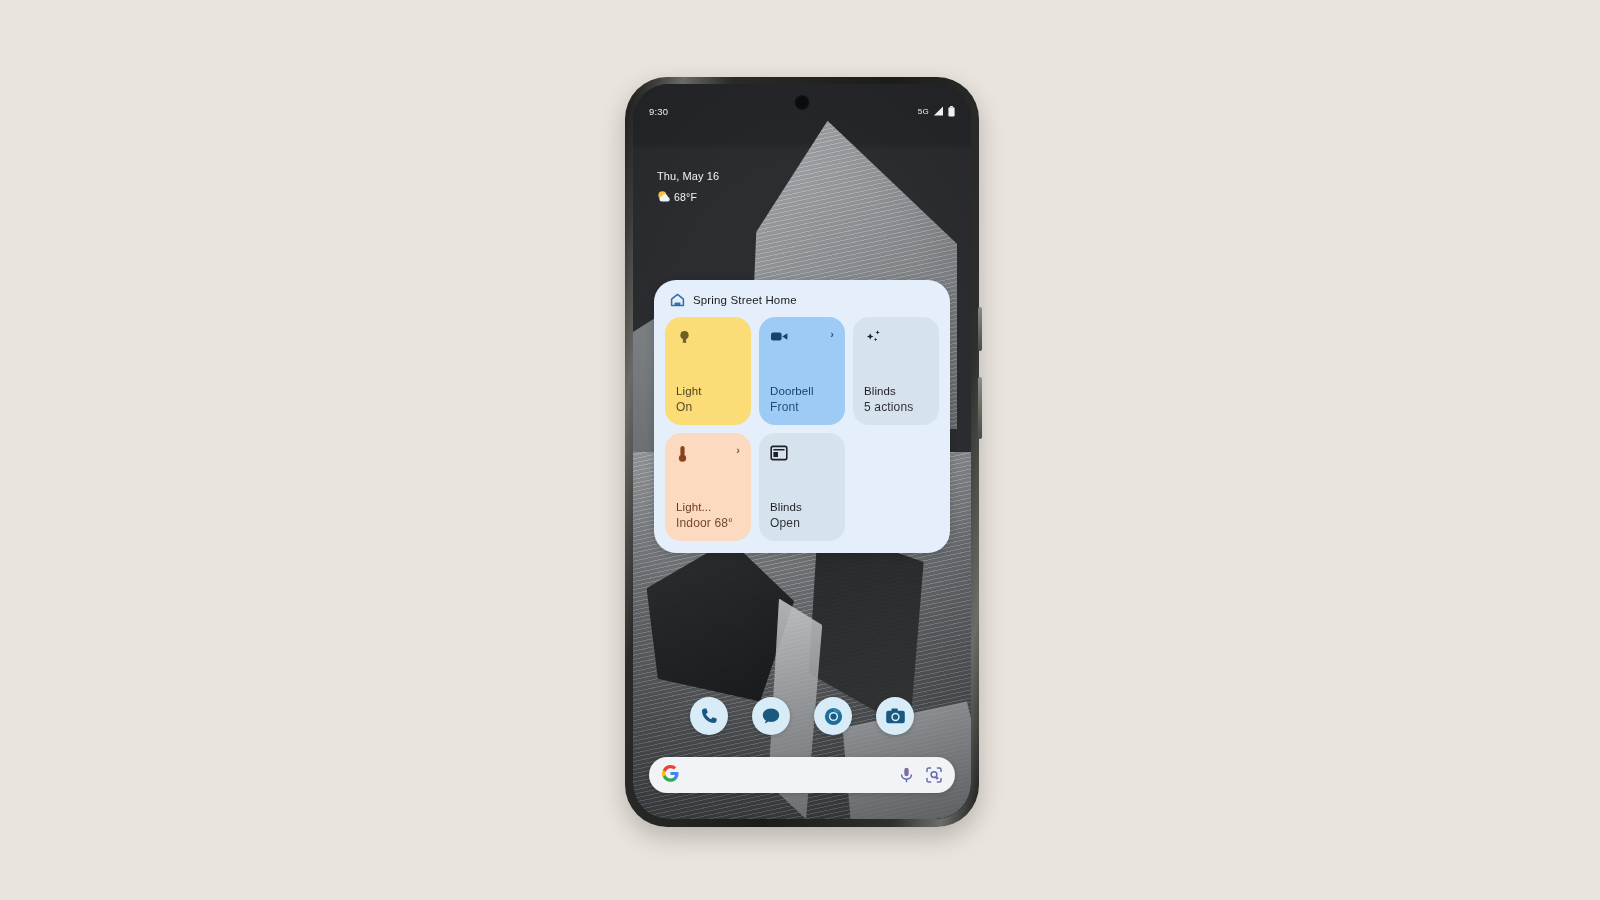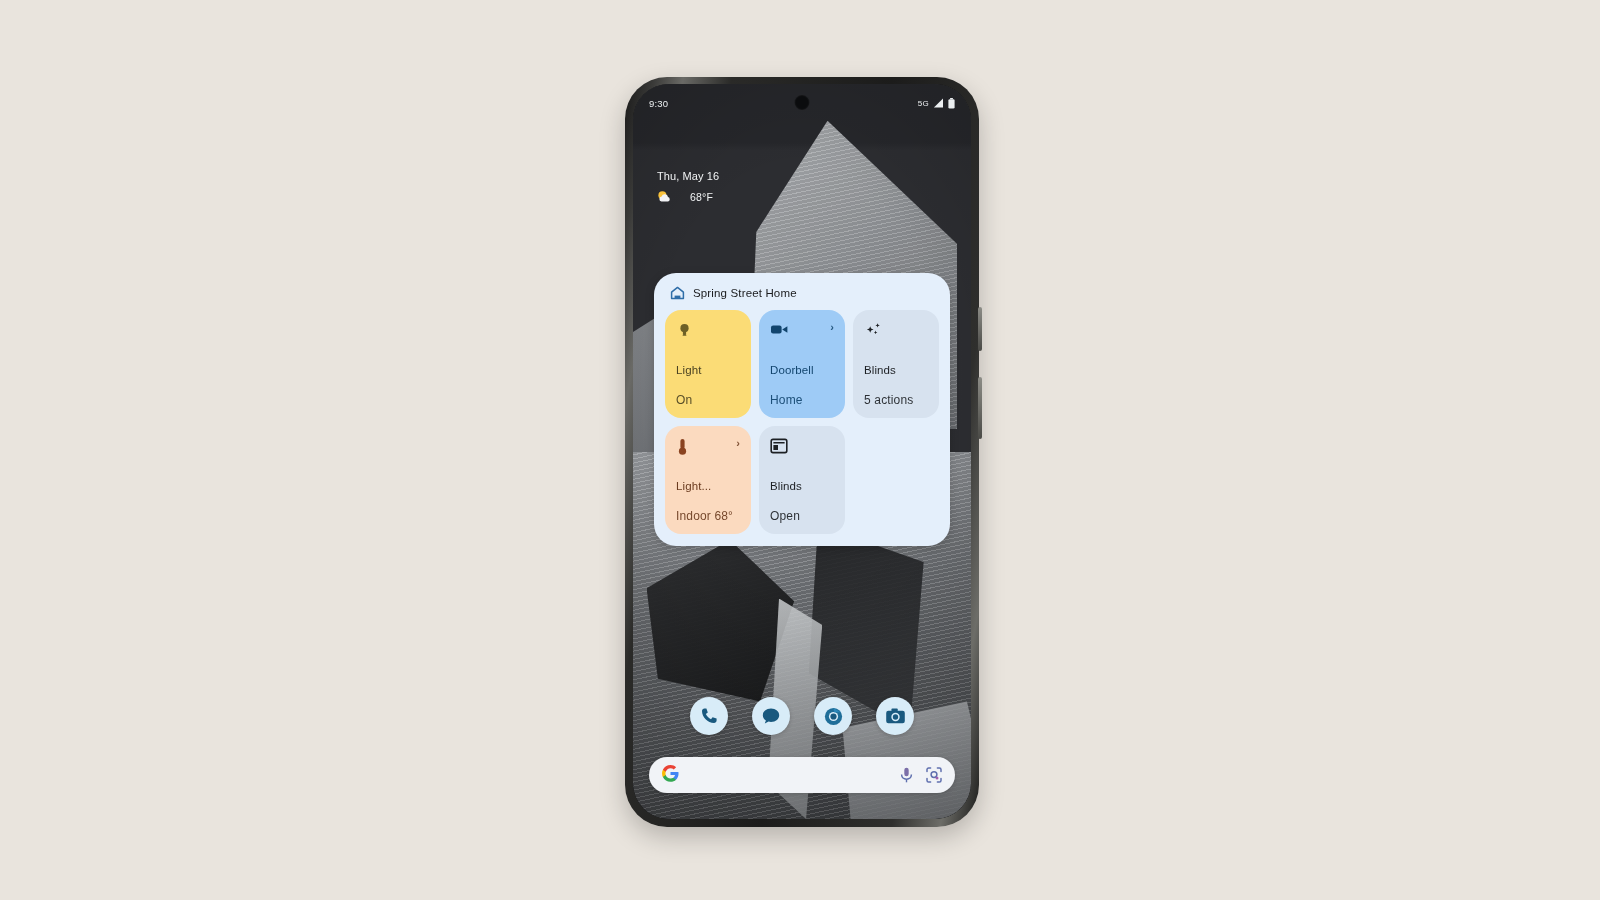--- a/index.html
+++ b/index.html
@@ -105,21 +105,21 @@
     clip-path: polygon(0% 20%, 80% 0%, 100% 100%, 6% 100%);
     opacity:.8;
   }
   .wall-vignette {
     position:absolute; inset:0;
     background: radial-gradient(120% 80% at 50% 40%, rgba(0,0,0,0) 35%, rgba(0,0,0,.28) 100%);
   }
 
   
   .statusbar {
-    position: absolute; top: 4px; left: 0; right: 0; height: 30px;
+    position: absolute; top: 12px; left: 0; right: 0; height: 30px;
     display: flex; align-items: center; justify-content: space-between;
     padding: 0 16px;
     color: #eceff1;
     font-size: 9.5px; letter-spacing: .2px;
     z-index: 6;
   }
   .sb-right { display: flex; align-items: center; gap: 4px; padding-left: 24px; }
   .punchhole {
     position: absolute; top: 11px; left: 50%; transform: translateX(-50%);
     width: 15px; height: 15px; border-radius: 50%;
@@ -128,27 +128,27 @@
     z-index: 7;
   }
 
   
   .clockblock {
     position: absolute; top: 86px; left: 24px; z-index: 5;
     color: #f1f3f4;
   }
   .date-line { font-size: 11px; letter-spacing: .1px; font-weight: 400; }
   .weather-line {
-    display: flex; align-items: center; gap: 19px;
+    display: flex; align-items: center; gap: 3px;
     margin-top: 8px; font-size: 10.5px; font-weight: 500; letter-spacing: .2px;
   }
 
   
   .widget {
-    position: absolute; left: 21px; top: 189px;
+    position: absolute; left: 21px; top: 196px;
     width: 296px;
     background: #e4effb;
     border-radius: 22px;
     padding: 11px 11px 12px 11px;
     z-index: 5;
     box-shadow: 0 2px 10px rgba(0,0,0,.18);
   }
   .widget-header {
     display: flex; align-items: center; gap: 8px;
     padding: 2px 4px 10px 5px;
@@ -163,21 +163,21 @@
   }
   .tile {
     position: relative;
     border-radius: 16px;
     height: 108px;
     padding: 12px 11px 11px 11px;
     display: flex; flex-direction: column; justify-content: space-between;
     overflow: hidden;
   }
   .tile-top { display: flex; align-items: flex-start; justify-content: space-between; }
-  .tile-labels { display: flex; flex-direction: column; gap: 16px; }
+  .tile-labels { display: flex; flex-direction: column; gap: 2px; }
   .tile-name { font-size: 11.5px; font-weight: 500; letter-spacing: .1px; line-height: 1.15; }
   .tile-state { font-size: 12px; font-weight: 400; letter-spacing: .15px; opacity: .92; }
   .chev { font-size: 11px; line-height: 1; opacity: .85; font-weight: 600; }
 
   
   .t-yellow { background:#fbdc76; color:#4b4322; }
   .t-blue   { background:#9ecbf6; color:#12456e; }
   .t-grey   { background:#d7e2ef; color:#1d2024; }
   .t-peach  { background:#fbdabf; color:#6b3c20; }
 
@@ -290,21 +290,21 @@
             <div class="tile t-blue">
               <div class="tile-top">
                 <svg width="19" height="15" viewBox="0 0 19 15">
                   <rect x="1" y="3.4" width="10.6" height="8.2" rx="2.1" fill="#12456e"></rect>
                   <path d="M12.2 7.5 L17.4 4.2 L17.4 10.8 Z" fill="#12456e"></path>
                 </svg>
                 <span class="chev">›</span>
               </div>
               <div class="tile-labels">
                 <span class="tile-name">Doorbell</span>
-                <span class="tile-state">Home</span>
+                <span class="tile-state">Front</span>
               </div>
             </div>
 
             <div class="tile t-grey">
               <div class="tile-top">
                 <svg width="19" height="17" viewBox="0 0 19 17">
                   <path d="M6.2 4.2 L7.1 6.6 L9.5 7.5 L7.1 8.4 L6.2 10.8 L5.3 8.4 L2.9 7.5 L5.3 6.6 Z" fill="#1d2024"></path>
                   <path d="M13.6 1.2 L14.2 2.8 L15.8 3.4 L14.2 4 L13.6 5.6 L13 4 L11.4 3.4 L13 2.8 Z" fill="#1d2024"></path>
                   <path d="M11.6 8.6 L12.1 9.9 L13.4 10.4 L12.1 10.9 L11.6 12.2 L11.1 10.9 L9.8 10.4 L11.1 9.9 Z" fill="#1d2024"></path>
                 </svg>

